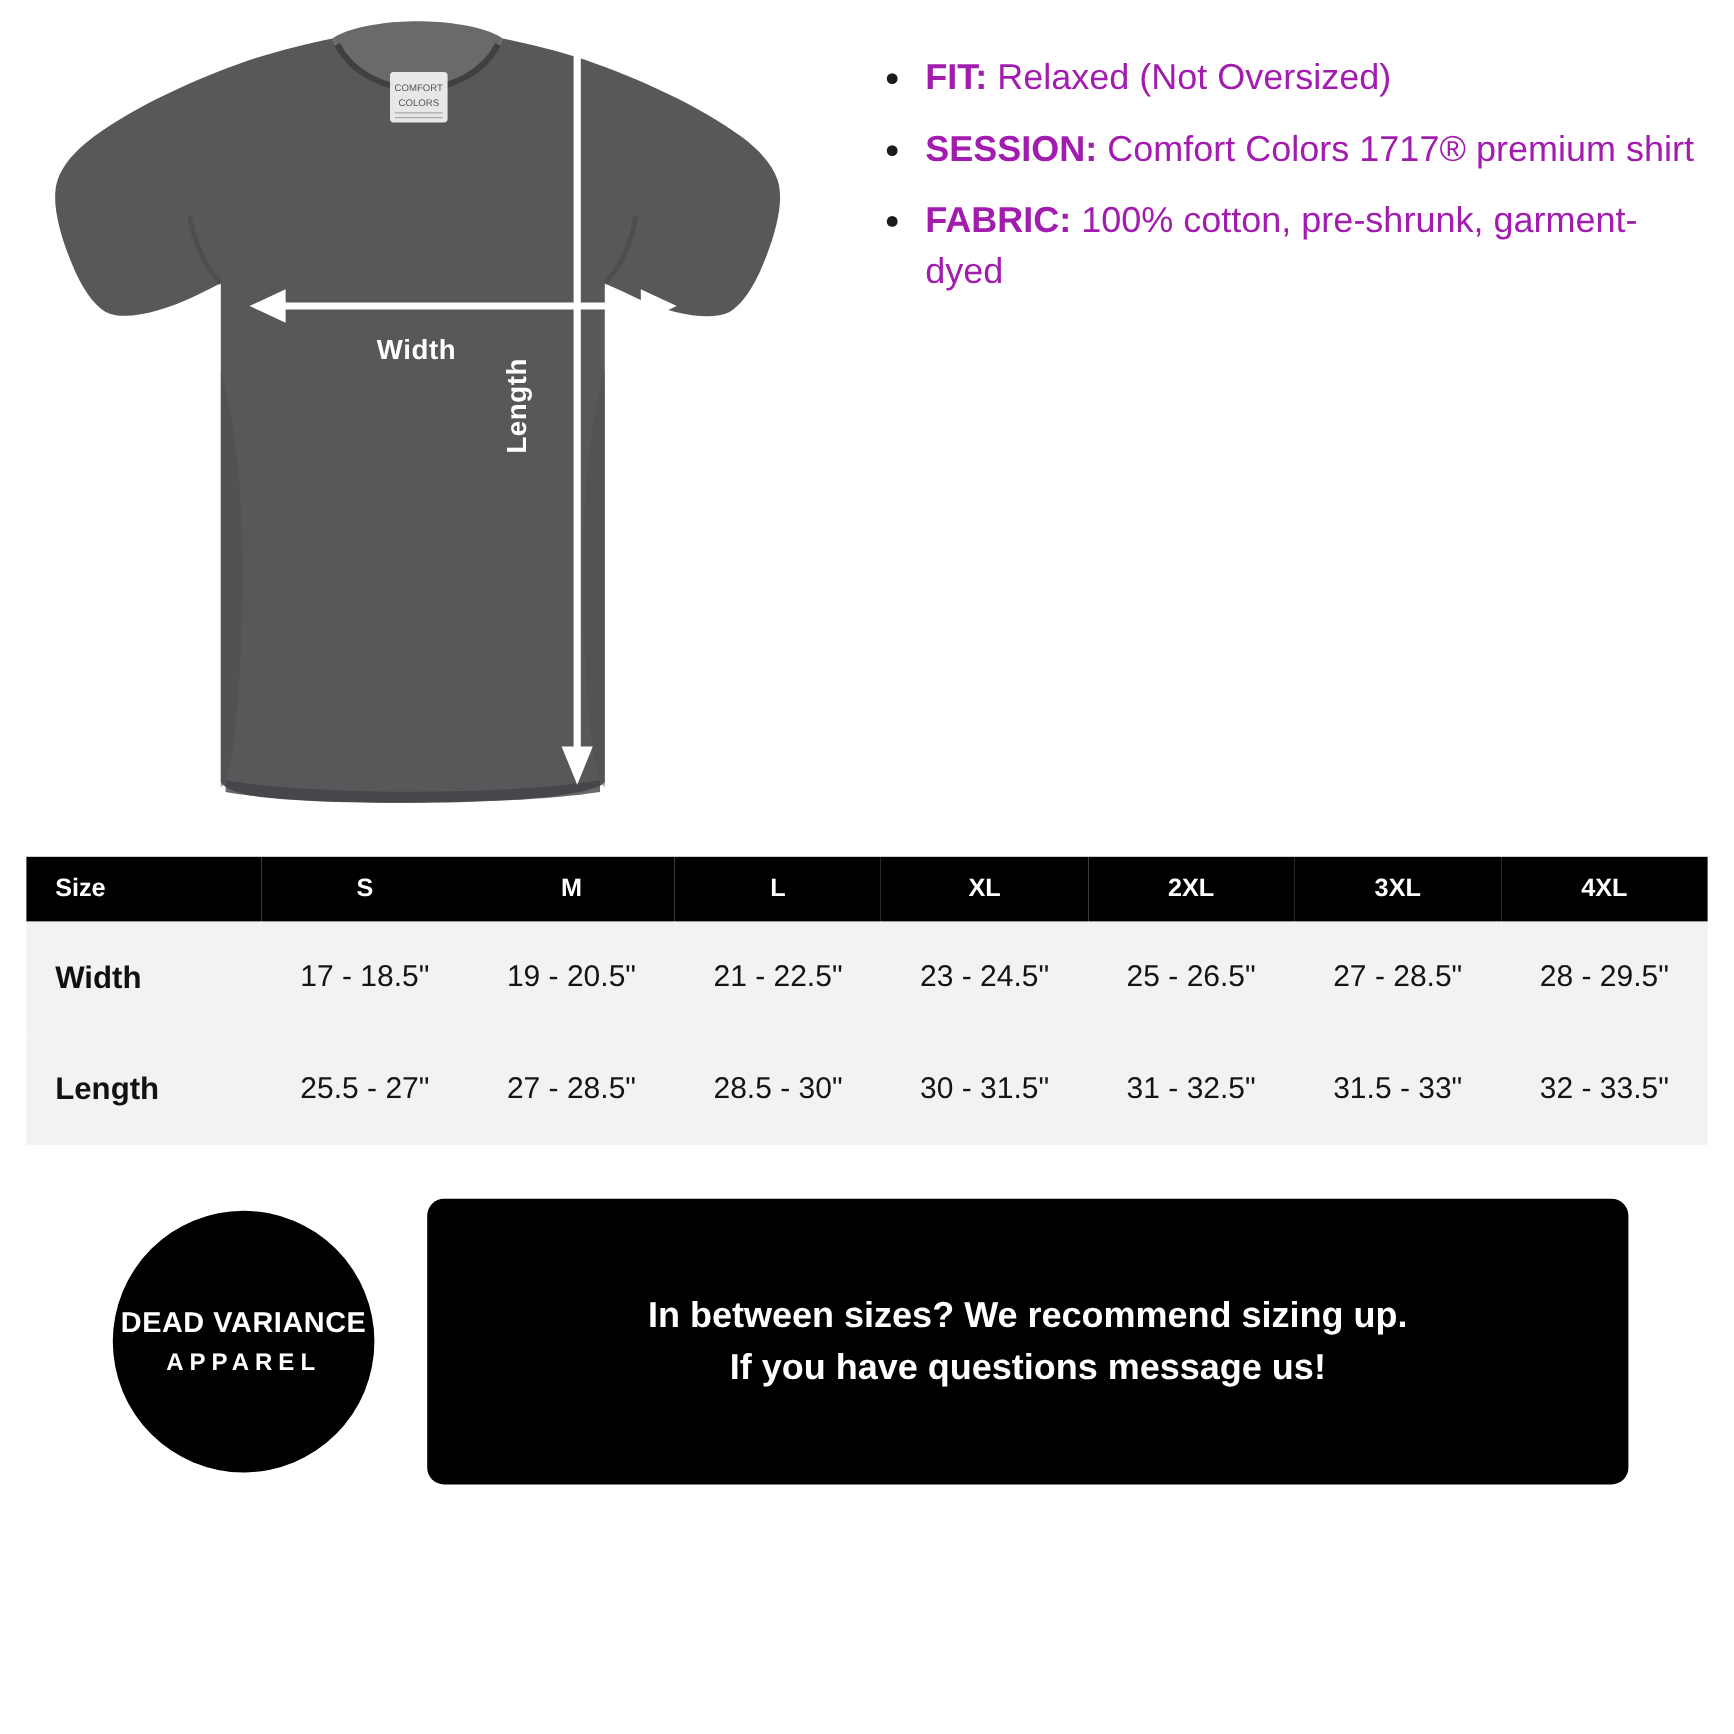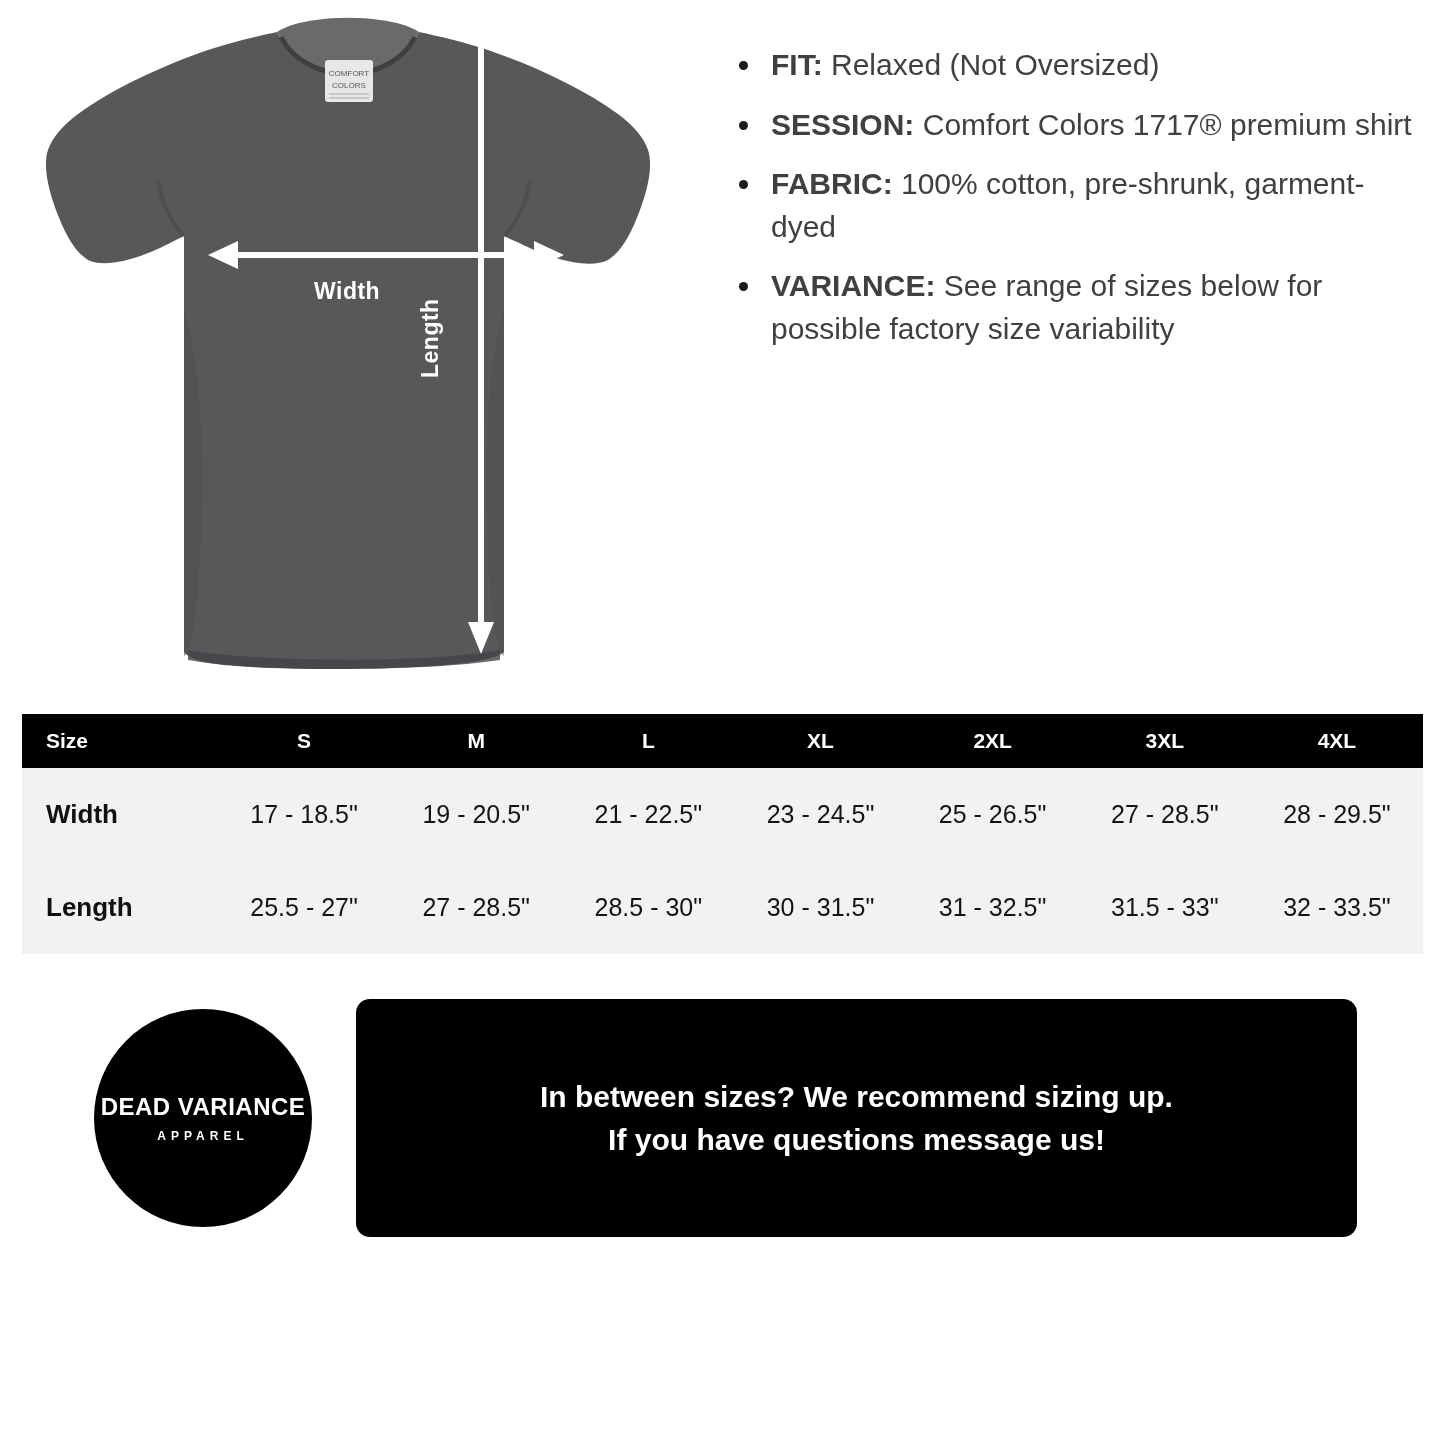--- a/index.html
+++ b/index.html
@@ -77,21 +77,21 @@
     list-style: none;
     margin: 0;
     padding: 0;
   }
   .facts li {
     position: relative;
     padding-left: 40px;
     margin-bottom: 17px;
     font-size: 30px;
     line-height: 1.42;
-    color: #404040;
+    color: #a21caf;
   }
   .facts li::before {
     content: "";
     position: absolute;
     left: 8px;
     top: 17px;
     width: 9px;
     height: 9px;
     border-radius: 50%;
     background: #1b1b1b;
@@ -161,21 +161,21 @@
     justify-content: center;
     margin-left: 72px;
     flex: 0 0 218px;
   }
   .logo-badge .brand {
     font-size: 24px;
     font-weight: bold;
     letter-spacing: 0.5px;
   }
   .logo-badge .sub {
-    font-size: 12px;
+    font-size: 20px;
     font-weight: bold;
     letter-spacing: 5px;
     margin-top: 8px;
   }
   .note-box {
     flex: 1 1 auto;
     margin-left: 44px;
     margin-right: 66px;
     background: #000000;
     color: #ffffff;
@@ -249,24 +249,20 @@
           <span class="k">FIT:</span>
           <span>Relaxed (Not Oversized)</span>
         </li>
         <li>
           <span class="k">SESSION:</span>
           <span>Comfort Colors 1717® premium shirt</span>
         </li>
         <li>
           <span class="k">FABRIC:</span>
           <span>100% cotton, pre-shrunk, garment-dyed</span>
-        </li>
-        <li>
-          <span class="k">VARIANCE:</span>
-          <span>See range of sizes below for possible factory size variability</span>
         </li>
       </ul>
     </div>
   </div>
 
   <div class="table-wrap">
     <table class="size-table">
       <thead>
         <tr>
           <th class="first-col">Size</th>

